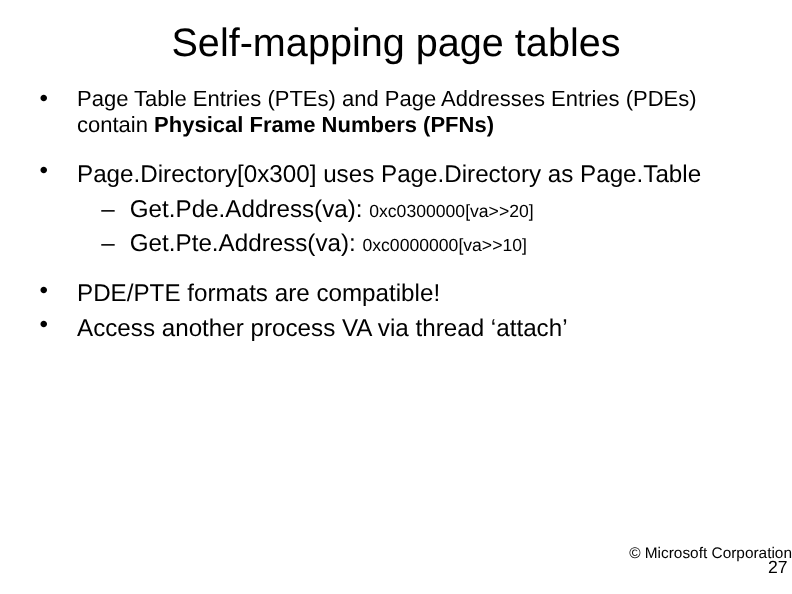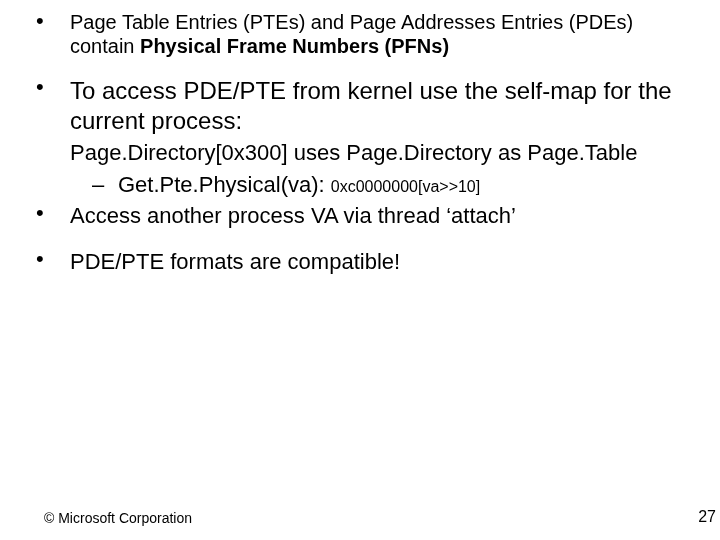--- a/index.html
+++ b/index.html
@@ -60,56 +60,59 @@
   .sub > li::before {
     content: "–";
     position: absolute;
     left: 0;
     top: 0;
   }
   .code-sm { font-size: 16px; }
   .footer-c {
     position: absolute;
     left: 0; right: 0;
-    bottom: 14px;
-    text-align: left;
+    bottom: 30px;
+    text-align: right;
     font-size: 14px;
     padding-left: 44px;
   }
   .footer-r {
     position: absolute;
     right: 4px;
     bottom: 14px;
     font-size: 16px;
   }
   b { font-weight: bold; }
   .hdr22 { font-size: 22px; }
 </style>
 </head>
 <body>
 
 <div class="slide">
 
+  <div class="title">Self-mapping page tables</div>
 
   <ul class="top">
 
     <li class="b1">
       <span>Page Table Entries (PTEs) and Page Addresses Entries (PDEs) contain </span><b>Physical Frame Numbers (PFNs)</b>
     </li>
 
     <li class="b2">
-      <span>To access PDE/PTE from kernel use the self-map for the current process:</span>
       <div class="hdr22" style="margin-top:3px; padding-left:0;">Page.Directory[0x300] uses Page.Directory as Page.Table</div>
       <ul class="sub hdr22">
         <li>
-          <span>Get.Pte.Physical(va):  </span><span class="code-sm">0xc0000000[va&gt;&gt;10]</span>
+          <span>Get.Pde.Address(va): </span><span class="code-sm">0xc0300000[va&gt;&gt;20]</span>
+        </li>
+        <li>
+          <span>Get.Pte.Address(va):  </span><span class="code-sm">0xc0000000[va&gt;&gt;10]</span>
         </li>
       </ul>
     </li>
 
+    <li class="b3">PDE/PTE formats are compatible!</li>
     <li class="b3" style="margin-top:-14px;">Access another process VA via thread ‘attach’</li>
-    <li class="b3">PDE/PTE formats are compatible!</li>
 
   </ul>
 
   <div class="footer-c">© Microsoft Corporation</div>
   <div class="footer-r">27</div>
 </div>
 
 </body></html>

